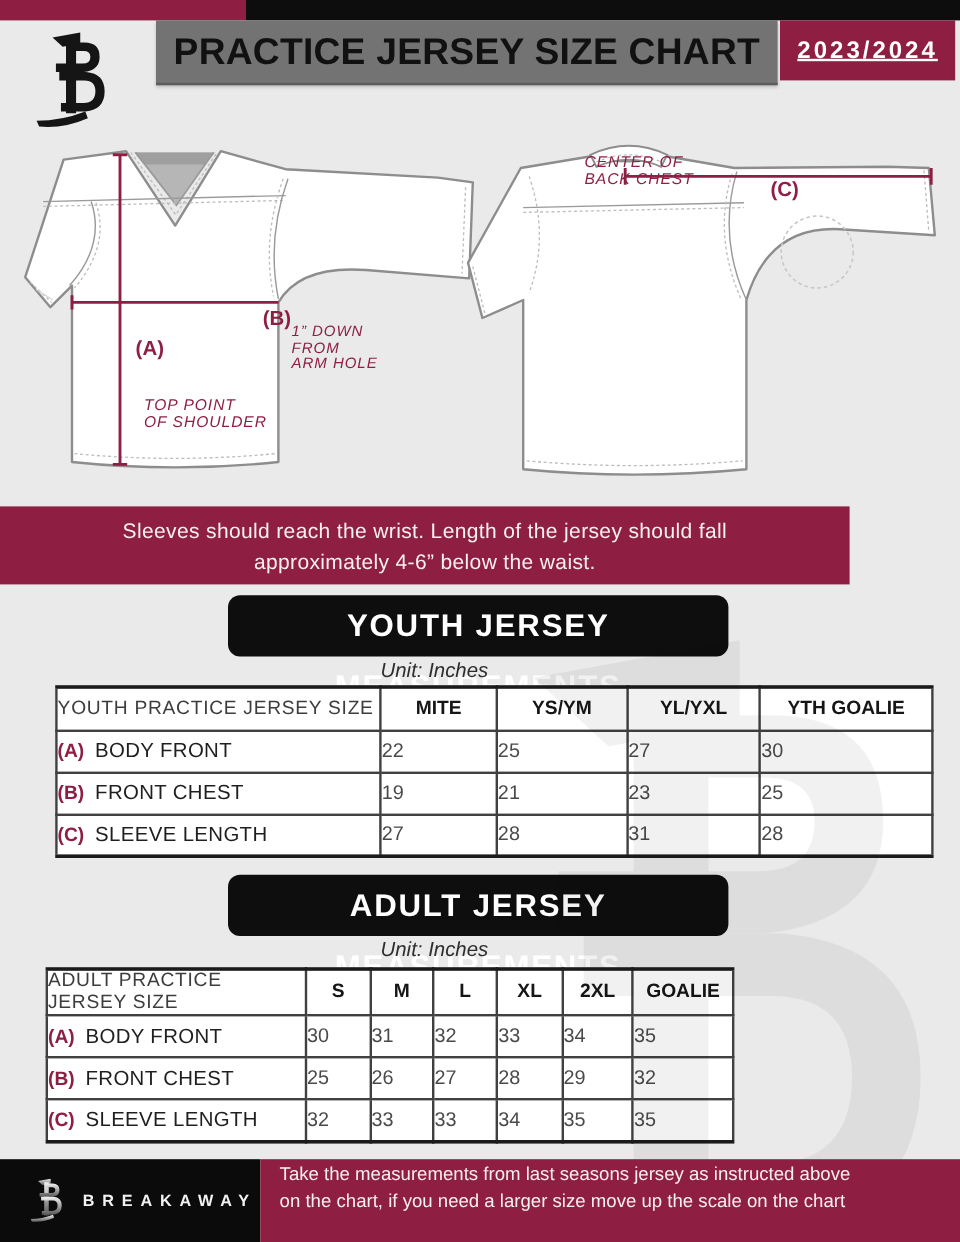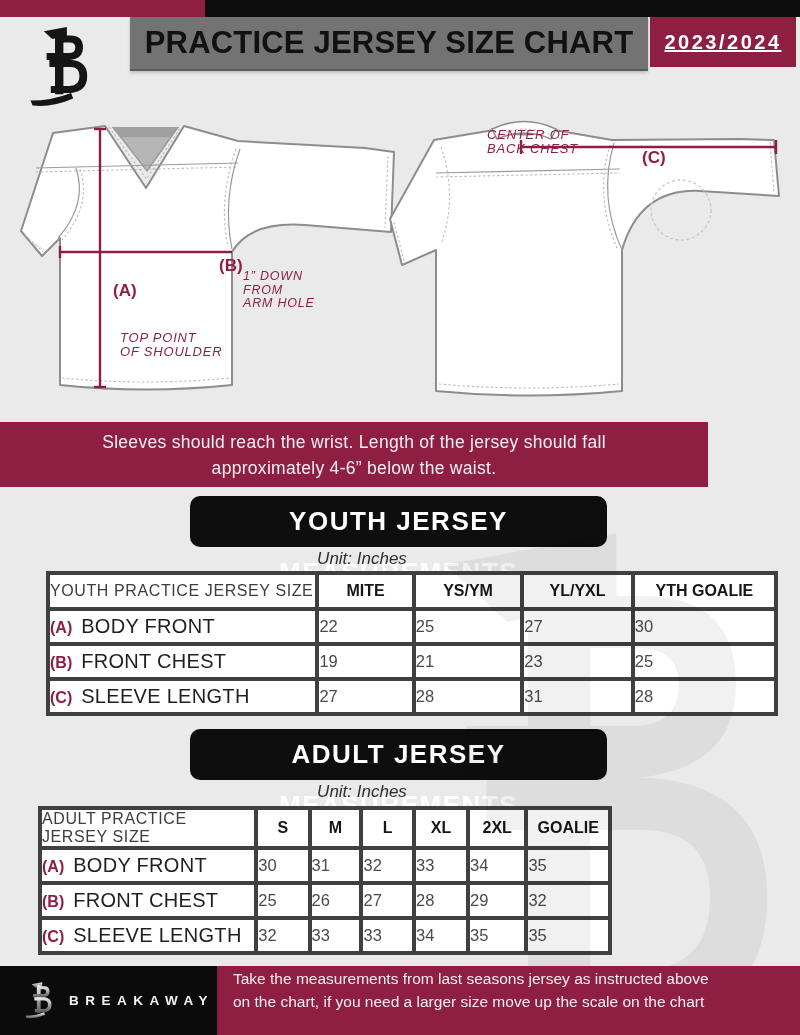--- a/index.html
+++ b/index.html
@@ -30,28 +30,28 @@
 
   
   .section-banner{left:190px;width:417px;height:51px;background:#0E0E0E;border-radius:10px;
                   color:#fff;text-align:center;font-weight:700;font-size:26px;
                   letter-spacing:1.5px;line-height:51px;}
   .unit{width:696px;left:0;text-align:center;font-style:italic;font-size:17px;color:#2e2e2e;margin-left:14px;}
 
   
   table.size-table{position:absolute;border-collapse:collapse;background:#fff;
                    border:2px solid #1b1b1b;border-top-width:3px;border-bottom-width:3px;}
-  table.size-table th,table.size-table td{border:4px solid #404040;padding:0;margin:0;}
+  table.size-table th,table.size-table td{border:2px solid #404040;padding:0;margin:0;}
   tr.hrow{height:36px;}
   tr.drow{height:35px;}
   th.chead{font-size:16px;font-weight:700;color:#161616;text-align:center;}
   th.lhead{font-size:16px;font-weight:400;color:#3d3d3d;text-align:left;padding-left:14px;letter-spacing:.6px;}
   th.rlbl{text-align:left;padding-left:28px;font-weight:400;}
   th.rlbl .key{color:#8E1F43;font-weight:700;font-size:16px;margin-right:9px;}
-  th.rlbl .rname{color:#1f1f1f;font-size:20px;font-weight:500;letter-spacing:.3px;}
+  th.rlbl .rname{color:#1f1f1f;font-size:17px;font-weight:500;letter-spacing:.3px;}
   td.val{font-size:16.5px;color:#4a4a4a;text-align:left;}
 
   
   .watermark{left:320px;top:528px;width:520px;height:604px;opacity:.05;pointer-events:none;}
 
   
   .footer-black{left:0;top:966px;width:217px;height:69px;background:#0B0B0B;
                 display:flex;align-items:center;padding-left:24px;box-sizing:border-box;gap:13px;}
   .brand{color:#F2F2F2;font-size:13.5px;font-weight:700;letter-spacing:6.5px;}
   .footer-maroon{left:217px;top:966px;width:583px;height:69px;background:#8E1F43;

